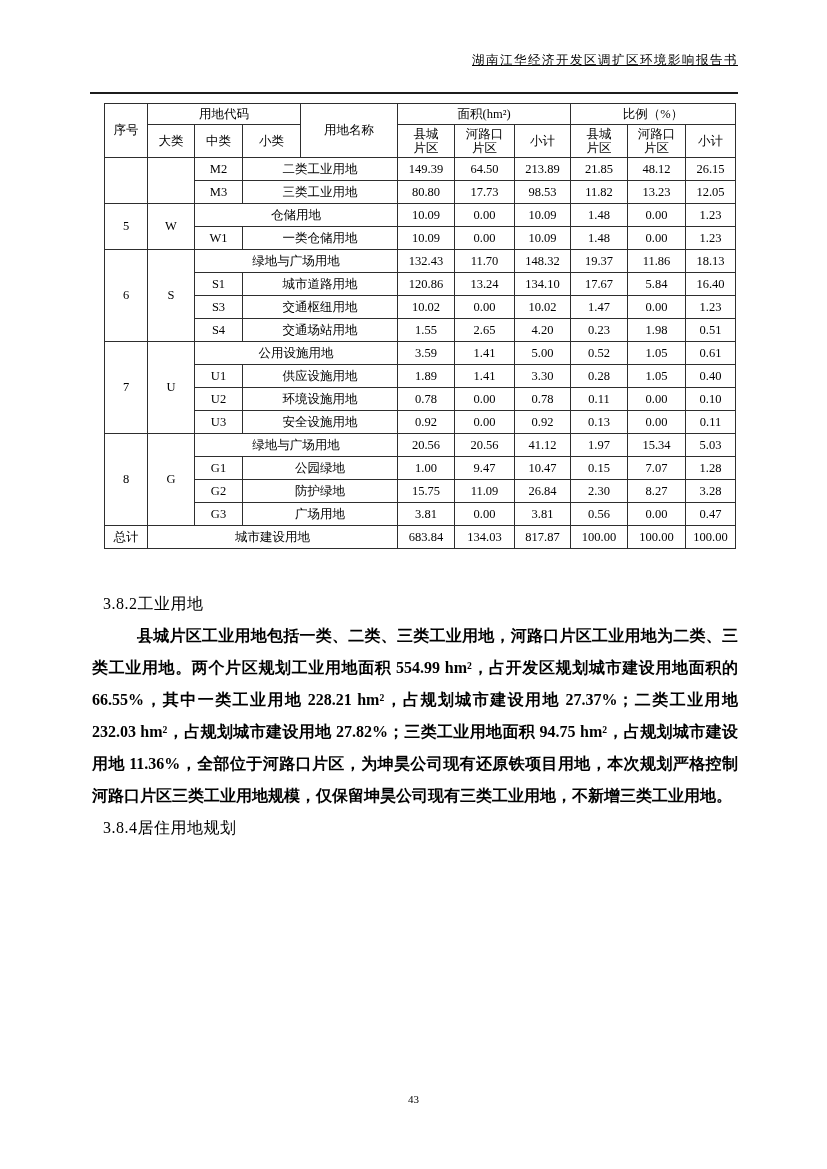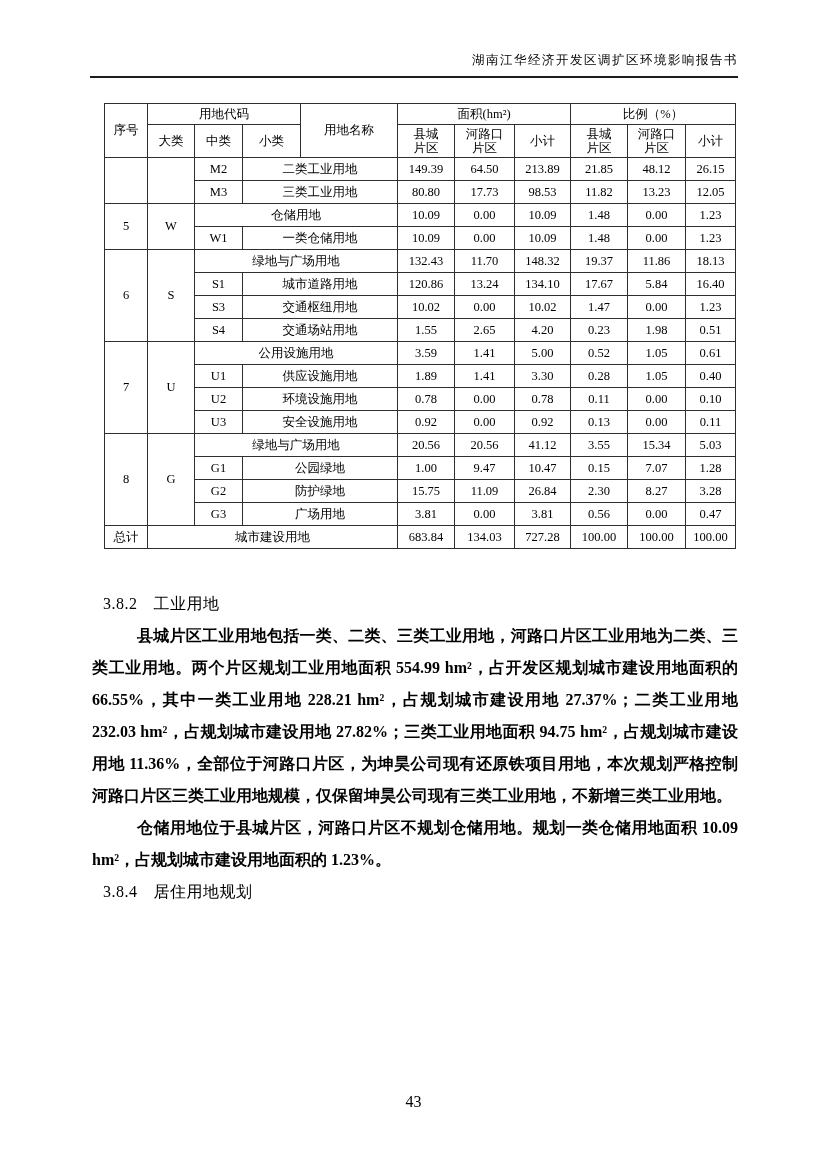--- a/index.html
+++ b/index.html
@@ -6,47 +6,47 @@
   html,body { background:#ffffff; }
   body {
     width:827px; height:1169px; position:relative;
     font-family:"Liberation Serif","DejaVu Serif",serif;
     color:#000;
   }
   
   .page-header {
     position:absolute; left:90px; top:52px; width:648px;
     text-align:right; font-size:12.5px; letter-spacing:1.5px;
-    padding-bottom:7px; border-bottom:2px solid #1c1c1c;
+    padding-bottom:23px; border-bottom:2px solid #1c1c1c;text-decoration:underline;
   }
   
   table.land {
     position:absolute; left:104px; top:103px; width:631px;
     border-collapse:collapse; table-layout:fixed;
     font-size:12.5px; line-height:1.15;
   }
   table.land td {
     border:1px solid #2e2e2e; text-align:center; vertical-align:middle;
     padding:0 2px; height:23px; white-space:pre-line; overflow:hidden;
   }
   table.land tr.h1 td { height:21px;margin-top:44px; }
   table.land tr.h2 td { height:33px; }
   
   .body-text {
     position:absolute; left:92px; top:588px; width:646px;
     font-size:16px; line-height:32px; text-align:justify;
     text-justify:inter-ideograph;
   }
   .sec-head { padding-left:11px; letter-spacing:0.5px; }
-  .sec-head .sec-title { margin-left:16px; }
+  .sec-head .sec-title { margin-left:0; }
   p.para { text-indent:45px;font-weight:bold; }
   
   .page-footer {
     position:absolute; left:0; top:1093px; width:827px;
-    text-align:center; font-size:16px;
+    text-align:center; font-size:11px;
   }
 </style>
 </head>
 <body>
 
 <div class="page-header">
   <span>湖南江华经济开发区调扩区环境影响报告书</span>
 </div>
 
 <table class="land">
@@ -211,21 +211,21 @@
         <td>0.00</td>
         <td>0.11</td>
       </tr>
       <tr>
         <td rowspan="4">8</td>
         <td rowspan="4">G</td>
         <td colspan="3">绿地与广场用地</td>
         <td>20.56</td>
         <td>20.56</td>
         <td>41.12</td>
-        <td>3.55</td>
+        <td>1.97</td>
         <td>15.34</td>
         <td>5.03</td>
       </tr>
       <tr>
         <td>G1</td>
         <td colspan="2">公园绿地</td>
         <td>1.00</td>
         <td>9.47</td>
         <td>10.47</td>
         <td>0.15</td>
@@ -250,36 +250,35 @@
         <td>3.81</td>
         <td>0.56</td>
         <td>0.00</td>
         <td>0.47</td>
       </tr>
       <tr>
         <td>总计</td>
         <td colspan="4">城市建设用地</td>
         <td>683.84</td>
         <td>134.03</td>
-        <td>727.28</td>
+        <td>817.87</td>
         <td>100.00</td>
         <td>100.00</td>
         <td>100.00</td>
       </tr>
     </tbody>
 </table>
 
 <div class="body-text">
 
   <div class="sec-head">
     <span>3.8.2</span><span class="sec-title">工业用地</span>
   </div>
   <p class="para">县城片区工业用地包括一类、二类、三类工业用地，河路口片区工业用地为二类、三类工业用地。两个片区规划工业用地面积 554.99 hm²，占开发区规划城市建设用地面积的 66.55%，其中一类工业用地 228.21 hm²，占规划城市建设用地 27.37%；二类工业用地 232.03 hm²，占规划城市建设用地 27.82%；三类工业用地面积 94.75 hm²，占规划城市建设用地 11.36%，全部位于河路口片区，为坤昊公司现有还原铁项目用地，本次规划严格控制河路口片区三类工业用地规模，仅保留坤昊公司现有三类工业用地，不新增三类工业用地。</p>
 
-  <p class="para">仓储用地位于县城片区，河路口片区不规划仓储用地。规划一类仓储用地面积 10.09 hm²，占规划城市建设用地面积的 1.23%。</p>
 
   <div class="sec-head">
     <span>3.8.4</span><span class="sec-title">居住用地规划</span>
   </div>
 
 </div>
 
 <div class="page-footer">
   <span>43</span>
 </div>

